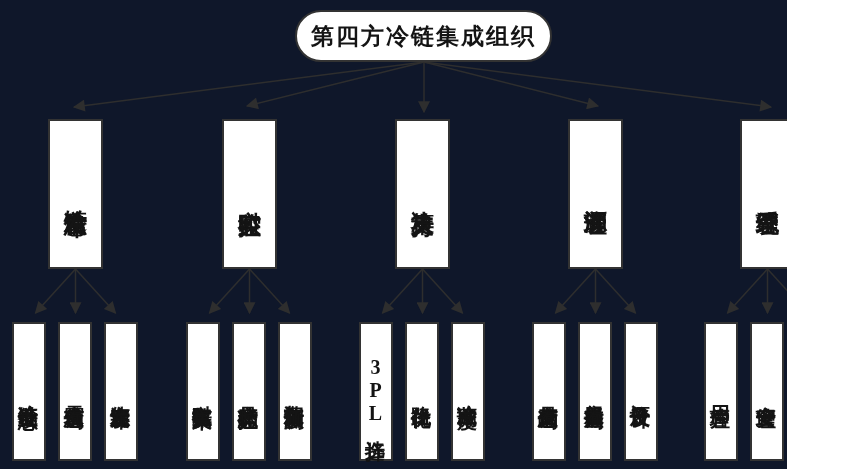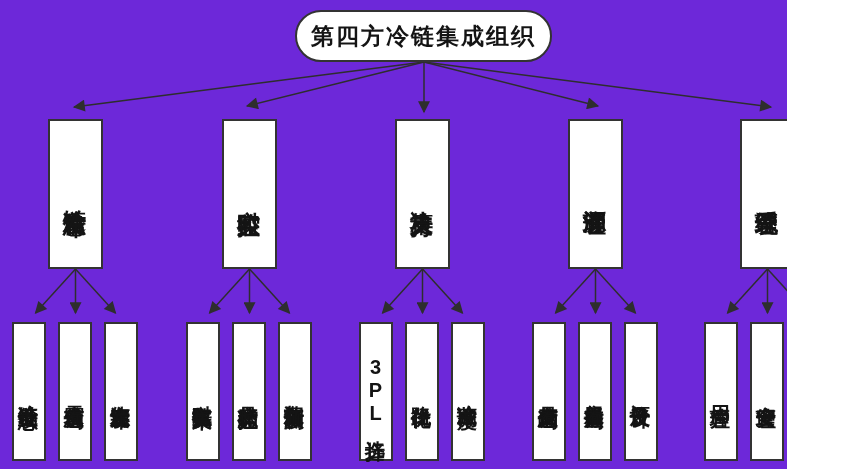--- a/index.html
+++ b/index.html
@@ -4,22 +4,22 @@
 <style>
   html, body {
     margin: 0;
     padding: 0;
     background: #ffffff;
   }
   .canvas {
     position: relative;
     width: 787px;
     height: 469px;
-    background: #6d28d9;
-    font-family: Liberation Sans, sans-serif;
+    background: #0f172a;
+    font-family: Liberation Serif, serif;
     overflow: hidden;
   }
   .connector-layer {
     position: absolute;
     left: 0;
     top: 0;
     width: 847px;
     height: 469px;
     pointer-events: none;
   }

